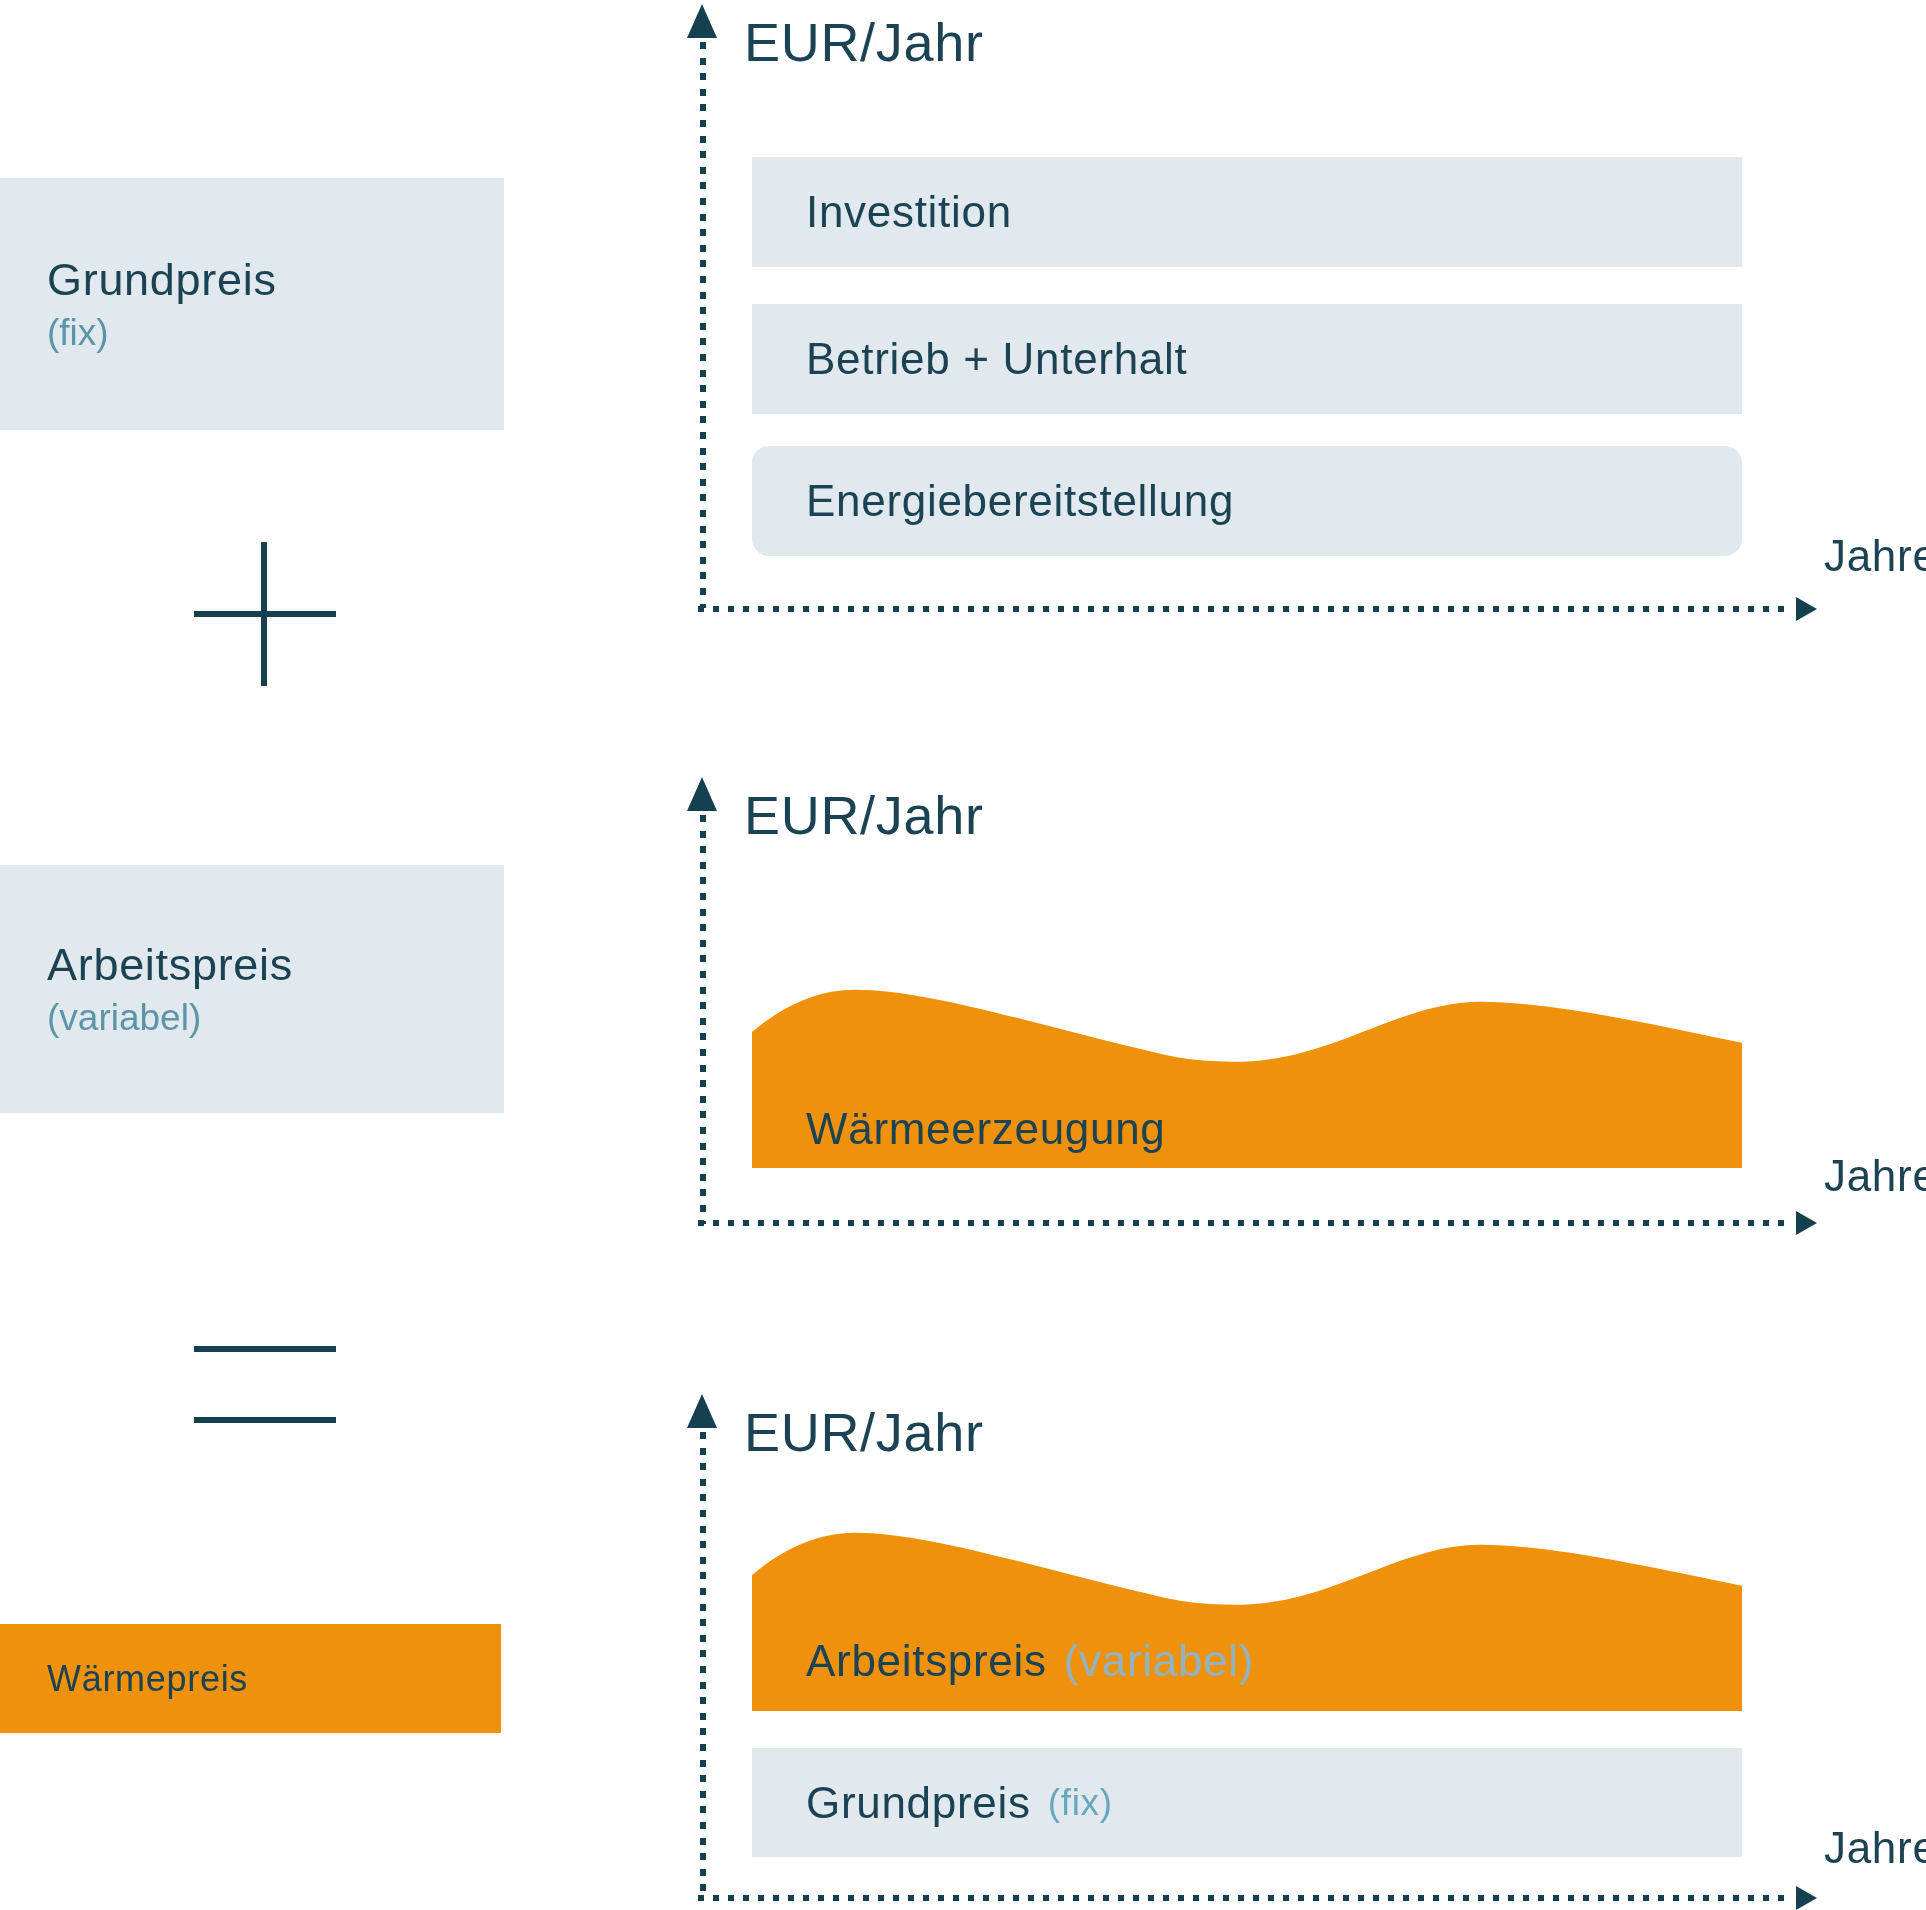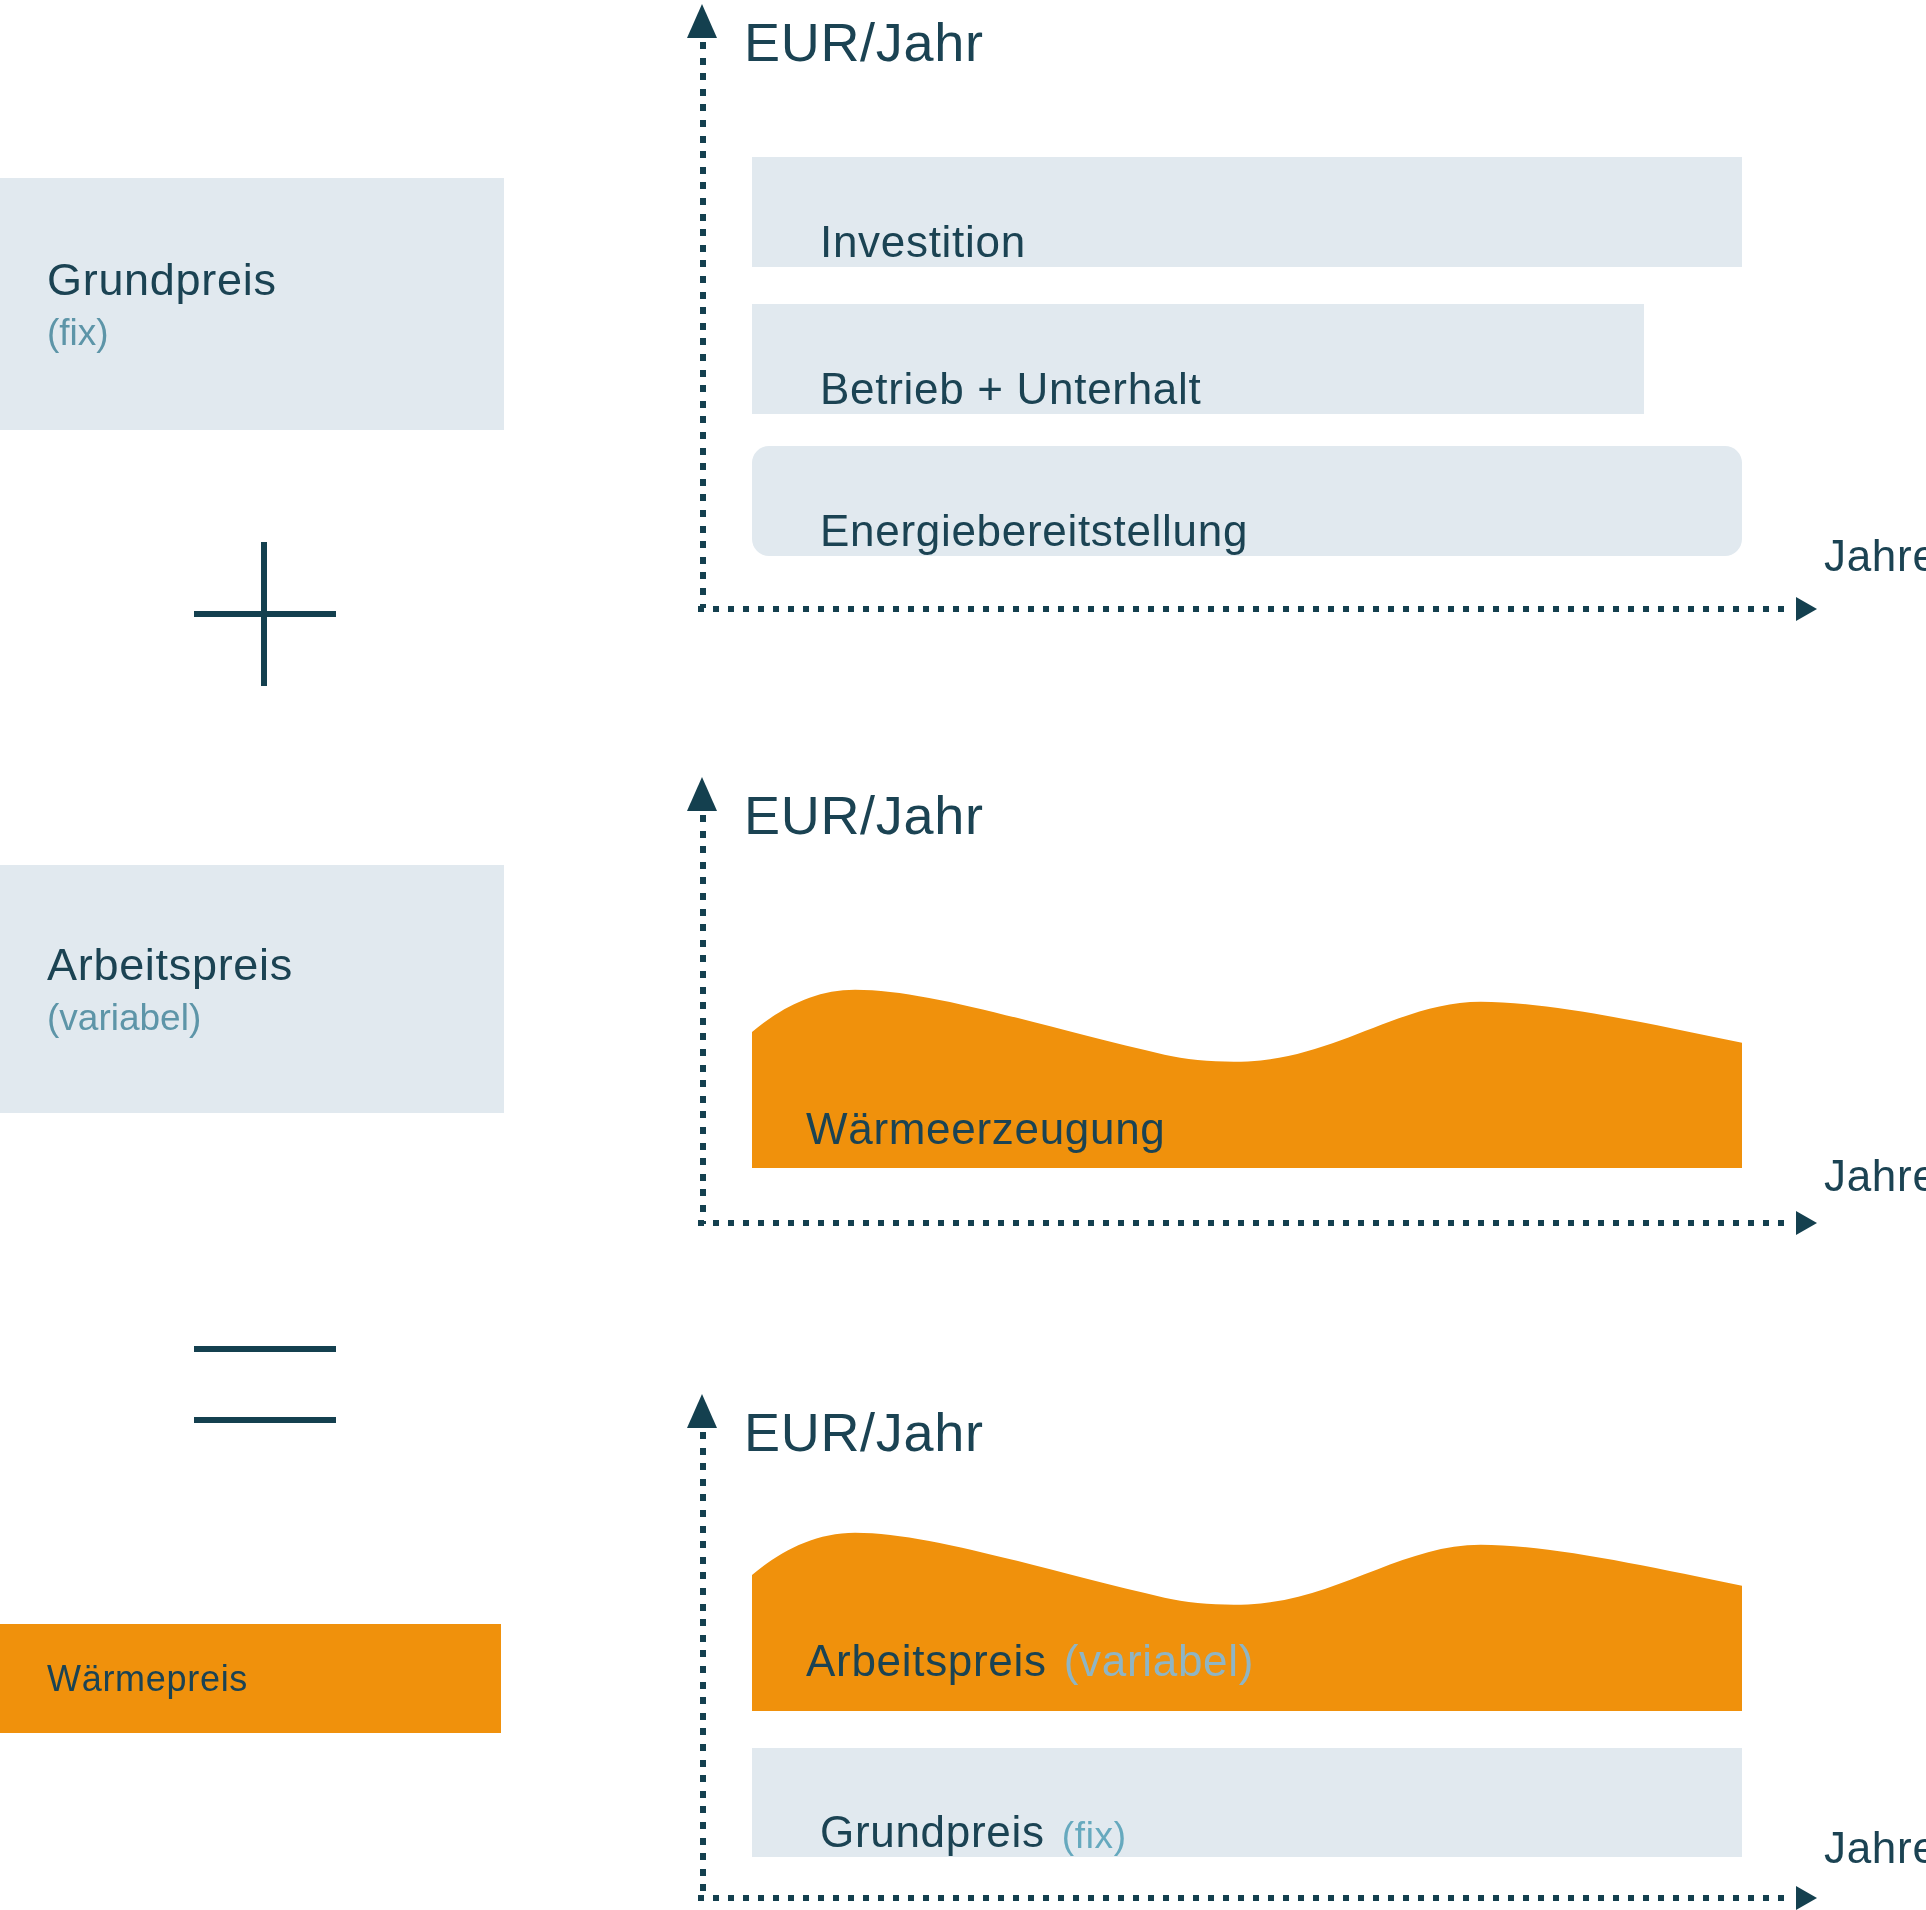--- a/index.html
+++ b/index.html
@@ -48,22 +48,22 @@
     border-bottom:34px solid var(--axis);
   }
   .arrow-right{
     position:absolute;width:0;height:0;
     border-top:12px solid transparent;border-bottom:12px solid transparent;
     border-left:21px solid var(--axis);
   }
   .axis-label{position:absolute;font-size:54px;letter-spacing:0.7px;white-space:nowrap;}
   .chart-bar{
     position:absolute;background:var(--panel);
-    display:flex;align-items:flex-end;
-    padding-left:68px;box-sizing:border-box;
+    display:flex;align-items:center;
+    padding-left:54px;box-sizing:border-box;
     font-size:44px;letter-spacing:0.7px;white-space:nowrap;
   }
   .wave{position:absolute;display:block;}
   .wave-label{
     position:absolute;font-size:44px;letter-spacing:0.7px;
     display:flex;gap:17px;white-space:nowrap;align-items:flex-start;
   }
   .sub-on-orange{color:var(--blue-light);}
   .sub-on-panel{color:var(--teal-light);}
 </style>
@@ -95,21 +95,21 @@
 </div>
 
 <div>
   <span class="arrow-up" style="left:687px;top:4.2px;"></span>
   <span class="vdots" style="left:700px;top:42px;height:566px;"></span>
   <div class="axis-label" style="left:744px;top:11.3px;">EUR/Jahr</div>
 
   <div class="chart-bar" style="left:752px;top:157px;width:990px;height:110px;">
     <span>Investition</span>
   </div>
-  <div class="chart-bar" style="left:752px;top:304px;width:892px;height:110px;">
+  <div class="chart-bar" style="left:752px;top:304px;width:990px;height:110px;">
     <span>Betrieb + Unterhalt</span>
   </div>
   <div class="chart-bar" style="left:752px;top:446px;width:990px;height:110px;border-radius:17px;">
     <span>Energiebereitstellung</span>
   </div>
 
   <div class="axis-label" style="left:1824px;top:531px;font-size:44px;">Jahre</div>
   <span class="hdots" style="left:698px;top:606px;width:1093px;"></span>
   <span class="arrow-right" style="left:1796px;top:597px;"></span>
 </div>

